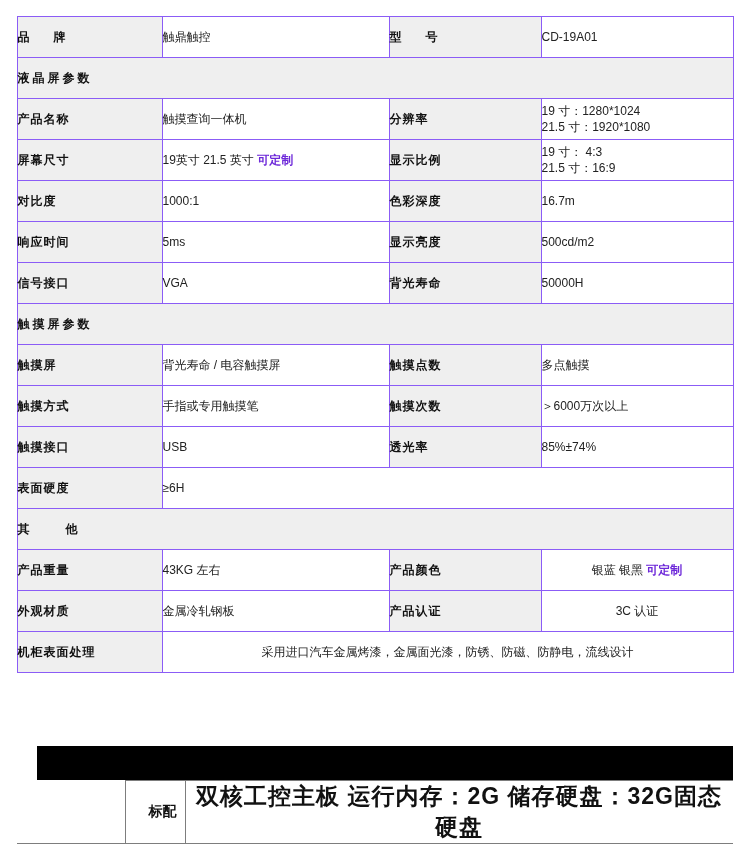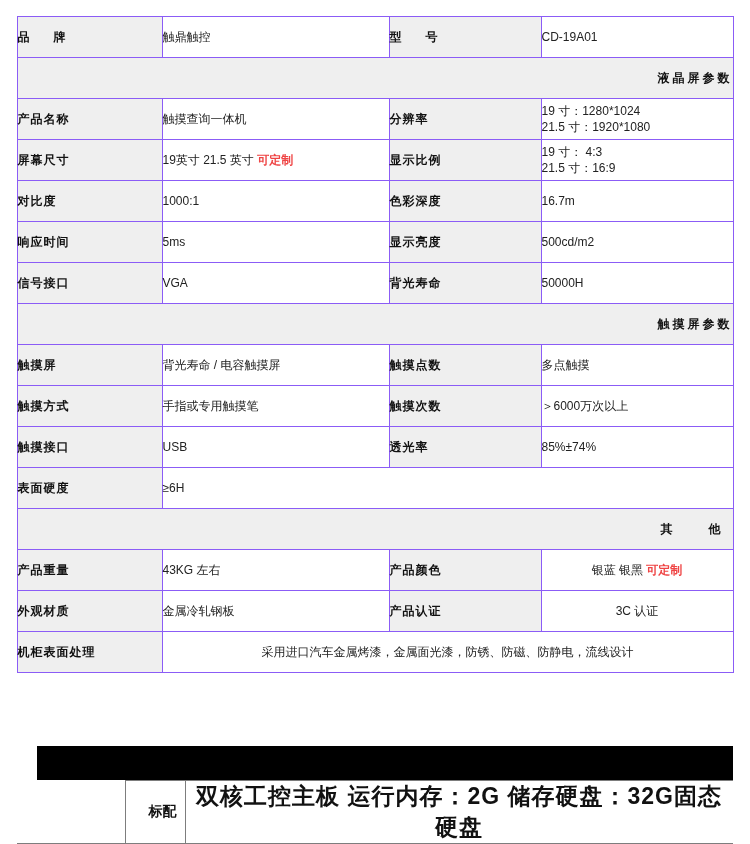--- a/index.html
+++ b/index.html
@@ -39,21 +39,21 @@
     background: #efefef !important;
     font-weight: bold;
     letter-spacing: 1px;
     color: #111;
   }
   .lbl.spaced {
     letter-spacing: 6px;
   }
   .section {
     background: #efefef !important;
-    text-align: right;
+    text-align: left;
     font-weight: bold;
     font-size: 21px;
     letter-spacing: 3px;
     height: 42px;
     color: #111;
   }
   .section.wide {
     letter-spacing: 12px;
   }
   .val {
@@ -62,21 +62,21 @@
   .val.center {
     text-align: center;
   }
   .two-line {
     text-align: left;
     line-height: 1.35;
     padding-top: 4px;
     padding-bottom: 4px;
   }
   .red {
-    color: #ef4444;
+    color: #6d28d9;
     font-weight: bold;
   }
   .nowrap { white-space: nowrap; }
 
   
   .banner-wrap {
     position: absolute;
     left: 17px;
     top: 730px;
     width: 716px;

